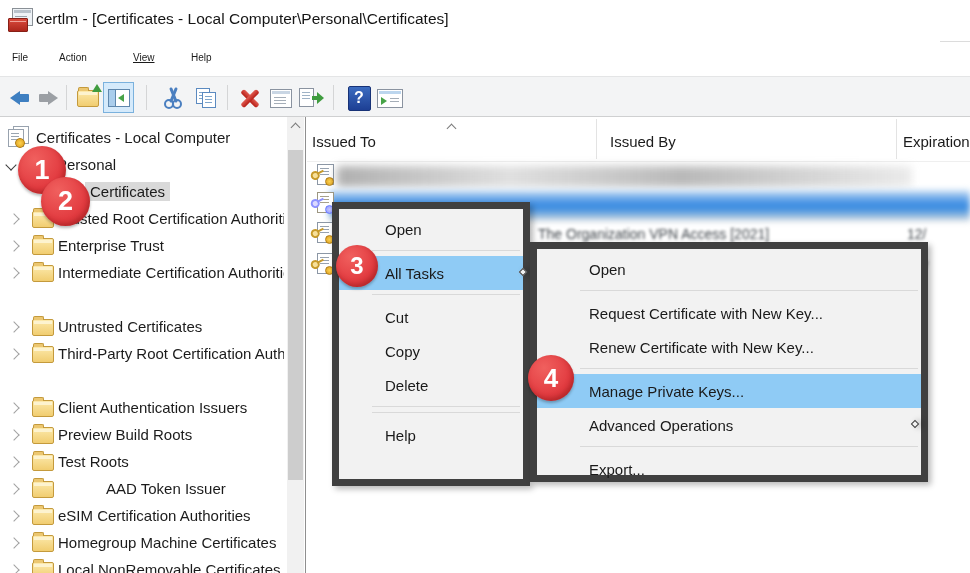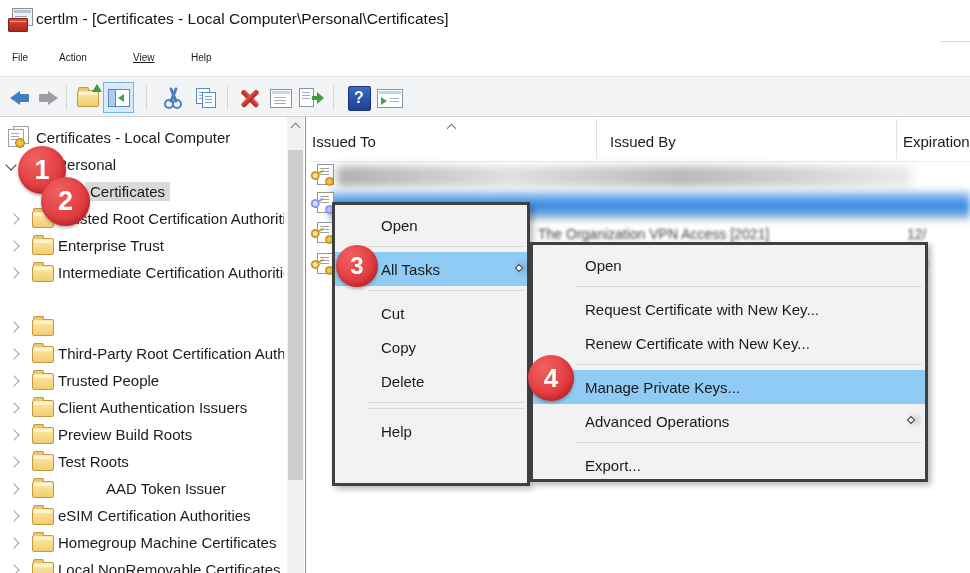--- a/index.html
+++ b/index.html
@@ -111,21 +111,21 @@
   .cert .key:after{content:"";position:absolute;left:8px;top:3px;width:6px;height:2px;background:#c79a2a;box-shadow:4px 2px 0 -1px #c79a2a;}
   .cert.blue{filter:hue-rotate(195deg) saturate(1.2);}
 
   
   .blob{position:absolute;filter:blur(4px);border-radius:3px;}
   .blob.gray{background:linear-gradient(90deg,rgba(110,110,110,.55),rgba(150,150,150,.30) 30%,rgba(115,115,115,.5) 60%,rgba(165,165,165,.22));}
   .blueband{position:absolute;filter:blur(3px);background:linear-gradient(180deg,#cfe2f4 0%,#5ea0e8 32%,#2f86e0 55%,#7fb0e0 78%,#d8dbde 100%);}
   .fragtext{position:absolute;font-size:14px;color:#3c4248;filter:blur(1.6px);white-space:nowrap;overflow:hidden;}
 
   
-  .menu{position:absolute;background:#f2f2f2;border:3px solid #404040;box-shadow:3px 3px 6px rgba(0,0,0,.28);box-sizing:border-box;padding-top:3px;}
+  .menu{position:absolute;background:#f2f2f2;border:7px solid #404040;box-shadow:3px 3px 6px rgba(0,0,0,.28);box-sizing:border-box;padding-top:3px;}
   .menu1{left:332px;top:202px;width:198px;height:284px;z-index:10;}
   .menu2{left:530px;top:242px;width:398px;height:240px;z-index:11;}
   .menu .item{position:relative;height:34px;display:flex;align-items:center;font-size:15px;color:#1a1a1a;}
   .menu1 .item{padding-left:46px;}
   .menu2 .item{padding-left:52px;}
   .menu .item.hl{background:#8fcbf5;}
   .menu .sep{height:1px;background:#d9d9d9;margin:4px 3px 5px 33px;}
   .menu2 .sep{margin-left:43px;}
   .menu .sub{position:absolute;}
   .menu1 .sub{left:181px;top:13px;}
@@ -289,34 +289,28 @@
     <span class="ficon folder">
         <span class="tab"></span>
       </span>
     <span class="tlabel" style="left:58px;">Intermediate Certification Authorities</span>
   </div>
   <div class="trow" style="top:196px;">
     <span class="cv chev closed"></span>
     <span class="ficon folder">
         <span class="tab"></span>
       </span>
+    <span class="tlabel" style="left:58px;">Untrusted Certificates</span>
   </div>
   <div class="trow" style="top:223px;">
     <span class="cv chev closed"></span>
     <span class="ficon folder">
         <span class="tab"></span>
       </span>
     <span class="tlabel" style="left:58px;">Third-Party Root Certification Authorities</span>
-  </div>
-  <div class="trow" style="top:250px;">
-    <span class="cv chev closed"></span>
-    <span class="ficon folder">
-        <span class="tab"></span>
-      </span>
-    <span class="tlabel" style="left:58px;">Trusted People</span>
   </div>
   <div class="trow" style="top:277px;">
     <span class="cv chev closed"></span>
     <span class="ficon folder">
         <span class="tab"></span>
       </span>
     <span class="tlabel" style="left:58px;">Client Authentication Issuers</span>
   </div>
   <div class="trow" style="top:304px;">
     <span class="cv chev closed"></span>

